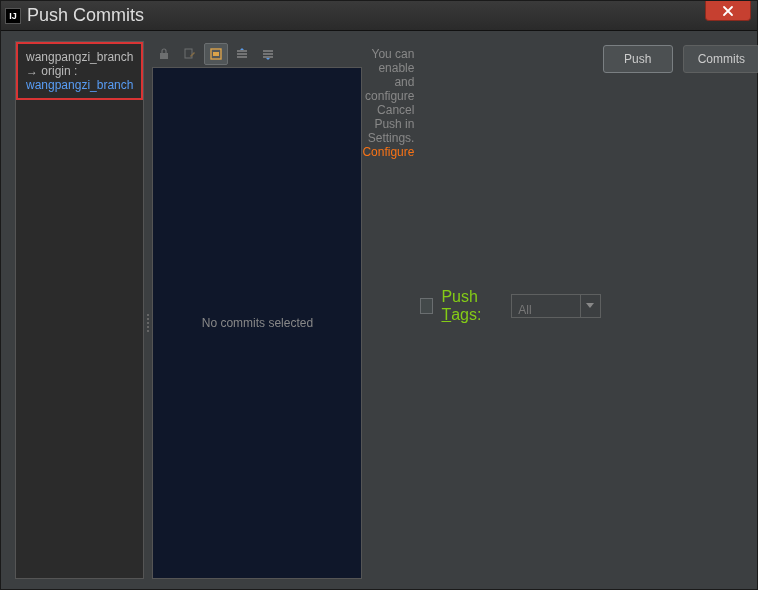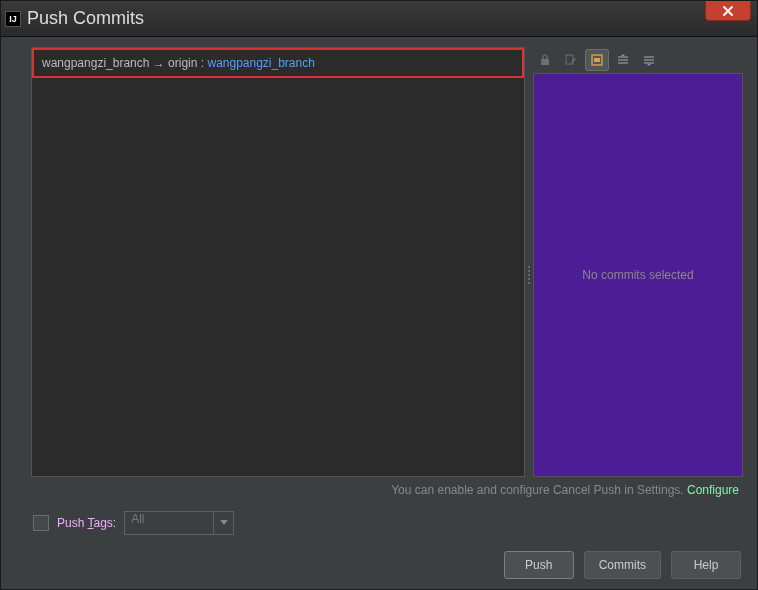--- a/index.html
+++ b/index.html
@@ -13,21 +13,21 @@
     overflow: hidden;
   }
   .window {
     width: 758px;
     height: 590px;
     border: 1px solid #1a1a1a;
     display: flex;
     flex-direction: column;
   }
   .titlebar {
-    height: 36px;
+    height: 30px;
     background: linear-gradient(#3a3a3a, #2a2a2a);
     border-bottom: 1px solid #111;
     display: flex;
     align-items: center;
     padding: 0 4px;
     position: relative;
   }
   .titlebar .app-icon {
     width: 16px; height: 16px;
     background: #000;
@@ -49,23 +49,23 @@
     background: #c64030;
     border: 1px solid #8a2a1e;
     border-top: none;
     border-radius: 0 0 4px 4px;
     display: flex; align-items: center; justify-content: center;
   }
   .titlebar .close-btn svg { width: 12px; height: 12px; }
   .content {
     flex: 1;
     background: #3c3f41;
-    padding: 10px 14px 10px 30px;
-    display: flex;
-    flex-direction: column;
+    padding: 10px 14px 10px 14px;
+    display: flex;
+    flex-direction: row;
   }
   .main-area {
     flex: 1;
     display: flex;
     gap: 8px;
     min-height: 0;
   }
   .left-panel {
     flex: 1;
     background: #2b2b2b;
@@ -100,21 +100,21 @@
     border: 1px solid transparent;
   }
   .tb-btn.active {
     background: #515658;
     border: 1px solid #6a6e70;
     border-radius: 2px;
   }
   .tb-btn.disabled svg { opacity: 0.45; }
   .right-panel {
     flex: 1;
-    background: #4c1d95;
+    background: #0f172a;
     border: 1px solid #555;
     display: flex;
     align-items: center;
     justify-content: center;
     color: #888;
     font-size: 12px;
     position: relative;
   }
   .splitter-dots {
     position: absolute;
@@ -125,38 +125,38 @@
     flex-direction: column;
     gap: 2px;
   }
   .splitter-dots span { width:2px;height:2px;background:#666; }
   .hint-row {
     text-align: right;
     color: #888;
     font-size: 12px;
     padding: 6px 4px 10px 0;
   }
-  .hint-row .configure-link { color: #86efac; }
+  .hint-row .configure-link { color: #f97316; }
   .options-row {
     display: flex;
     align-items: center;
     gap: 8px;
     padding: 4px 2px 12px 2px;
   }
   .checkbox {
     width: 16px; height: 16px;
     background: #43494a;
     border: 1px solid #6a6e70;
   }
-  .options-row label { color: #f0abfc; font-size: 12px; }
+  .options-row label { color: #84cc16; font-size: 16px; }
   .combo {
     width: 110px; height: 24px;
     background: #3c3f41;
     border: 1px solid #5e6060;
-    display: flex; align-items: flex-start;
+    display: flex; align-items: flex-end;
     position: relative;
     color: #777;
     padding: 0 6px;
     font-size: 12px;
   }
   .combo .arrow-box {
     position: absolute; right: 0; top: 0;
     width: 20px; height: 100%;
     border-left: 1px solid #5e6060;
     display: flex; align-items: center; justify-content: center;

